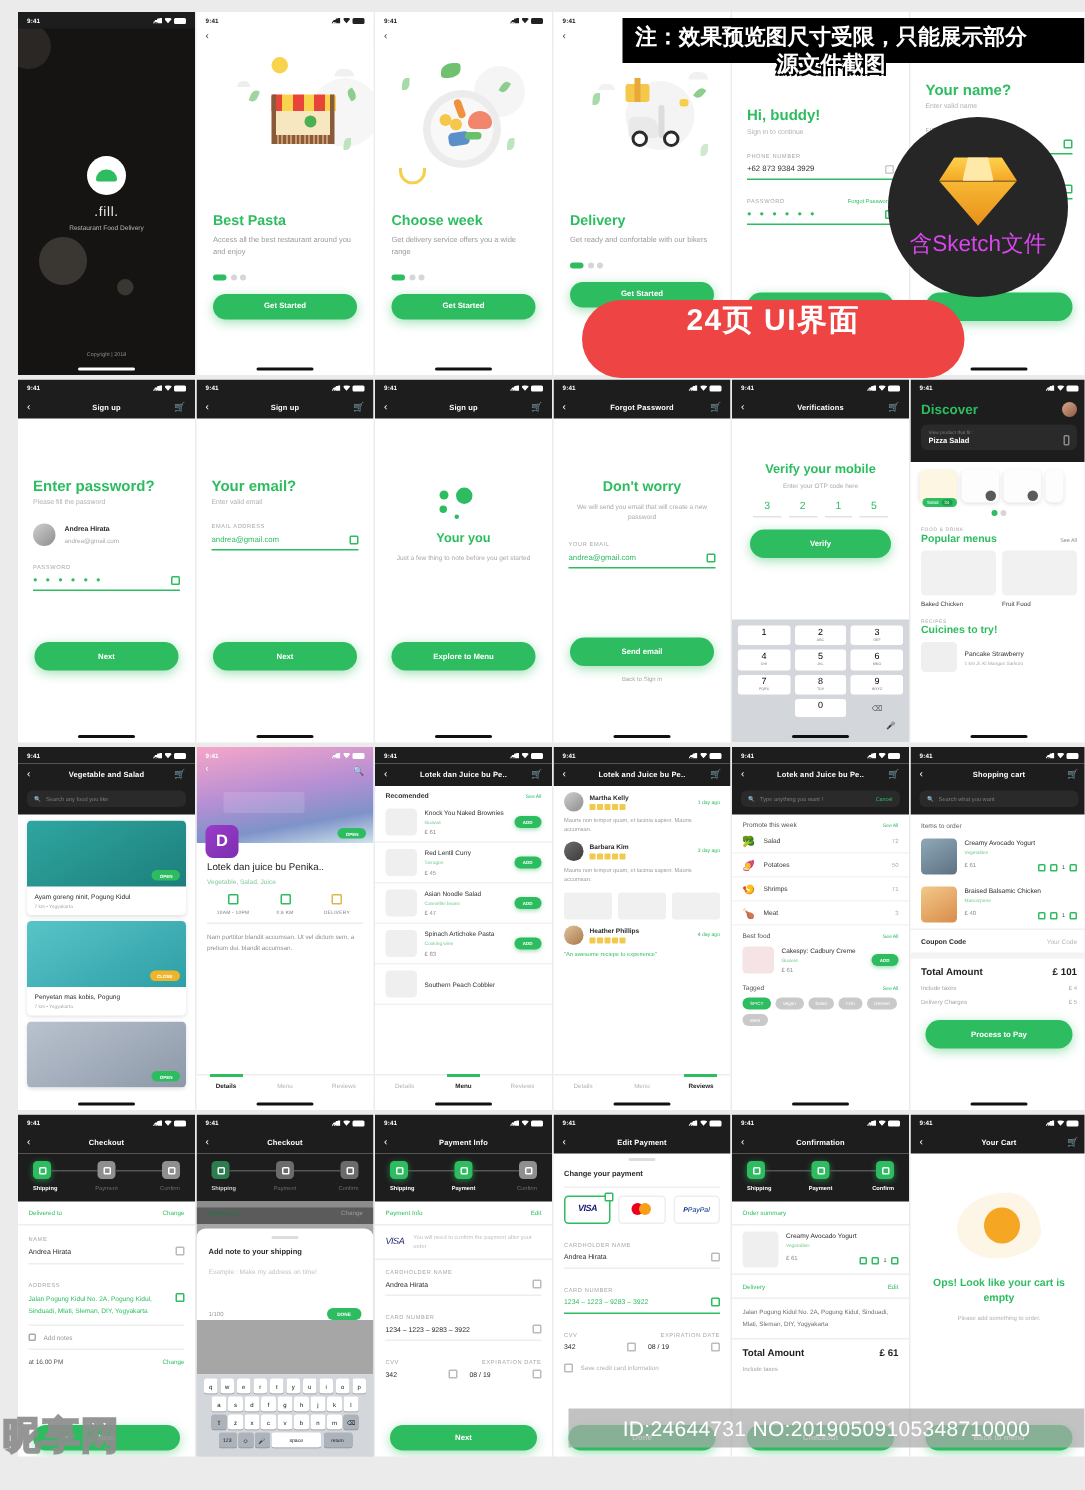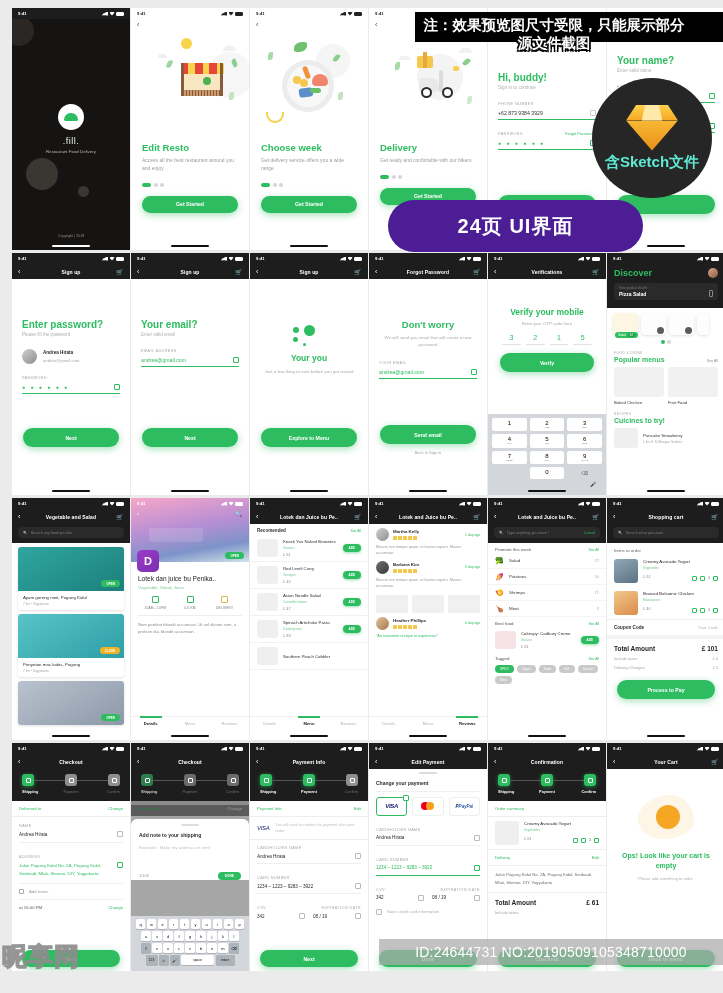--- a/index.html
+++ b/index.html
@@ -229,24 +229,24 @@
   .sketch { position:absolute; left:592px; top:78px; width:120px;height:120px;
             border-radius:50%; background:#262626; z-index:42;
             display:flex; flex-direction:column; align-items:center; justify-content:center;}
   .sketch .gem { width:52px;height:46px; position:relative; margin-bottom:2px;}
   .gem .top { position:absolute; top:0; left:0; right:0; height:16px;
               background:linear-gradient(#ffd24d,#f5a623); clip-path:polygon(20% 0,80% 0,100% 100%,0 100%); }
   .gem .bot { position:absolute; top:16px; left:0; right:0; bottom:0;
               background:linear-gradient(#f7b733,#e8901a); clip-path:polygon(0 0,100% 0,50% 100%); }
   .gem .hl { position:absolute; top:0; left:30%; width:40%; height:16px;
              background:#ffe9a8; clip-path:polygon(18% 0,82% 0,100% 100%,0 100%); }
-  .sketch .tx { color:#5eead4; font-size:15px; font-weight:bold; }
+  .sketch .tx { color:#d946ef; font-size:15px; font-weight:normal; }
   .pagepill { position:absolute; left:388px; top:200px; width:255px; height:52px;
-              background:#4c1d95; border-radius:26px; z-index:43;
-              display:flex; align-items:center; justify-content:center; }
+              background:#ef4444; border-radius:26px; z-index:43;
+              display:flex; align-items:flex-start; justify-content:center; }
   .pagepill span { color:#fff; font-size:20px; font-weight:bold; letter-spacing:1px; }
   .wm-left { position:absolute; left:2px; bottom:20px; z-index:50;
              display:flex; align-items:center; gap:3px; opacity:.92; }
   .wm-left .cn { font-size:25px; font-weight:bold; color:#fff;
                  -webkit-text-stroke:1.5px #8d8d8d; letter-spacing:1px;}
   .wm-left .url { font-size:22px; font-style:italic; font-weight:bold; color:#fff;
                   text-shadow:0 0 2px rgba(120,120,120,.9); }
   .wm-id { position:absolute; right:0; bottom:28px; width:344px; height:26px;
            background:rgba(170,170,170,.72); z-index:50;
            display:flex; align-items:center; justify-content:center; }
@@ -302,21 +302,21 @@
         <div style="position:absolute;left:50px;top:33px;width:3px;height:33px;background:#8a5b3a;"></div>
         <div style="position:absolute;left:89px;top:33px;width:3px;height:33px;background:#8a5b3a;"></div>
         <div style="position:absolute;left:72px;top:47px;width:8px;height:8px;border-radius:50%;background:#4caf50;"></div>
         <div style="position:absolute;left:27px;top:24px;width:9px;height:4px;background:#eee;border-radius:4px 4px 0 0;"></div>
         <div style="position:absolute;left:92px;top:16px;width:13px;height:5px;background:#f0f0f0;border-radius:5px 5px 0 0;"></div>
         <div style="position:absolute;left:36px;top:30px;width:5px;height:8px;background:#9fd59f;border-radius:60% 0 60% 0;transform:rotate(20deg);"></div>
         <div style="position:absolute;left:101px;top:29px;width:5px;height:8px;background:#8dce8d;border-radius:60% 0 60% 0;transform:rotate(-30deg);"></div>
         <div style="position:absolute;left:98px;top:62px;width:5px;height:8px;background:#bfe3bf;border-radius:60% 0 60% 0;"></div>
       </div>
       <div class="ob-body">
-        <div class="ob-h">Edit Resto</div>
+        <div class="ob-h">Best Pasta</div>
         <div class="ob-p">Access all the best restaurant around you and enjoy</div>
         <div class="dots">
               <i class="on"></i>
               <i></i>
               <i></i>
             </div>
         <div class="btn">Get Started</div>
       </div>
       <div class="homebar"></div>
     </div>

